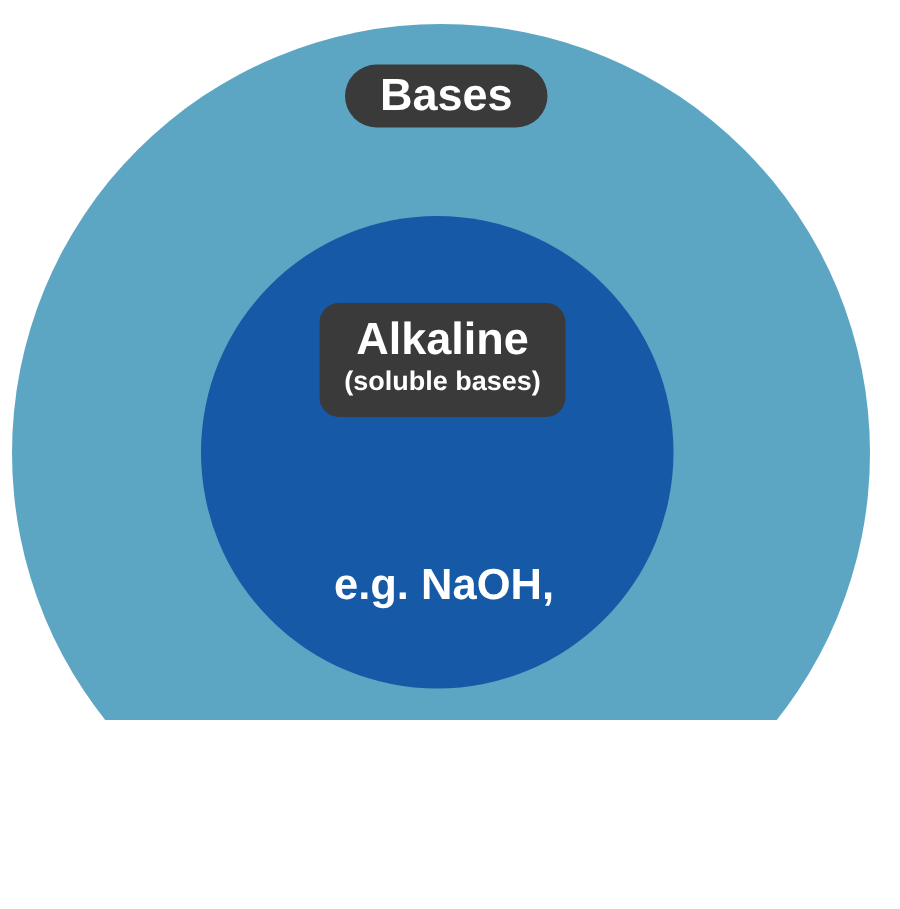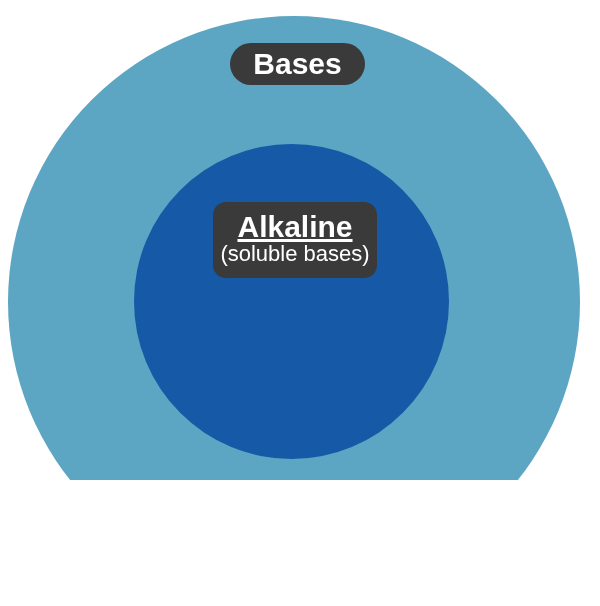--- a/index.html
+++ b/index.html
@@ -53,25 +53,24 @@
     top: 202px;
     width: 164px;
     height: 76px;
     border-radius: 13px;
     padding-top: 9px;
   }
   .alkaline-title {
     font-size: 30px;
     font-weight: bold;
     line-height: 32px;
-    text-decoration: underline;
   }
   .alkaline-sub {
-    font-size: 22px;
-    font-weight: normal;
+    font-size: 18px;
+    font-weight: bold;
     line-height: 22px;
   }
   .examples {
     position: absolute;
     color: #ffffff;
     font-weight: bold;
     text-align: center;
     transform: translateX(-50%);
     white-space: pre;
   }
@@ -101,15 +100,16 @@
     <span>Bases</span>
   </div>
 
 
   <div class="label-box alkaline-box" style="background: rgb(58, 58, 58);">
     <div class="alkaline-title">Alkaline</div>
     <div class="alkaline-sub">(soluble bases)</div>
   </div>
 
   <div class="examples inner-examples">
+    <div>e.g. NaOH,</div>
   </div>
 
 </div>
 
 </body></html>

